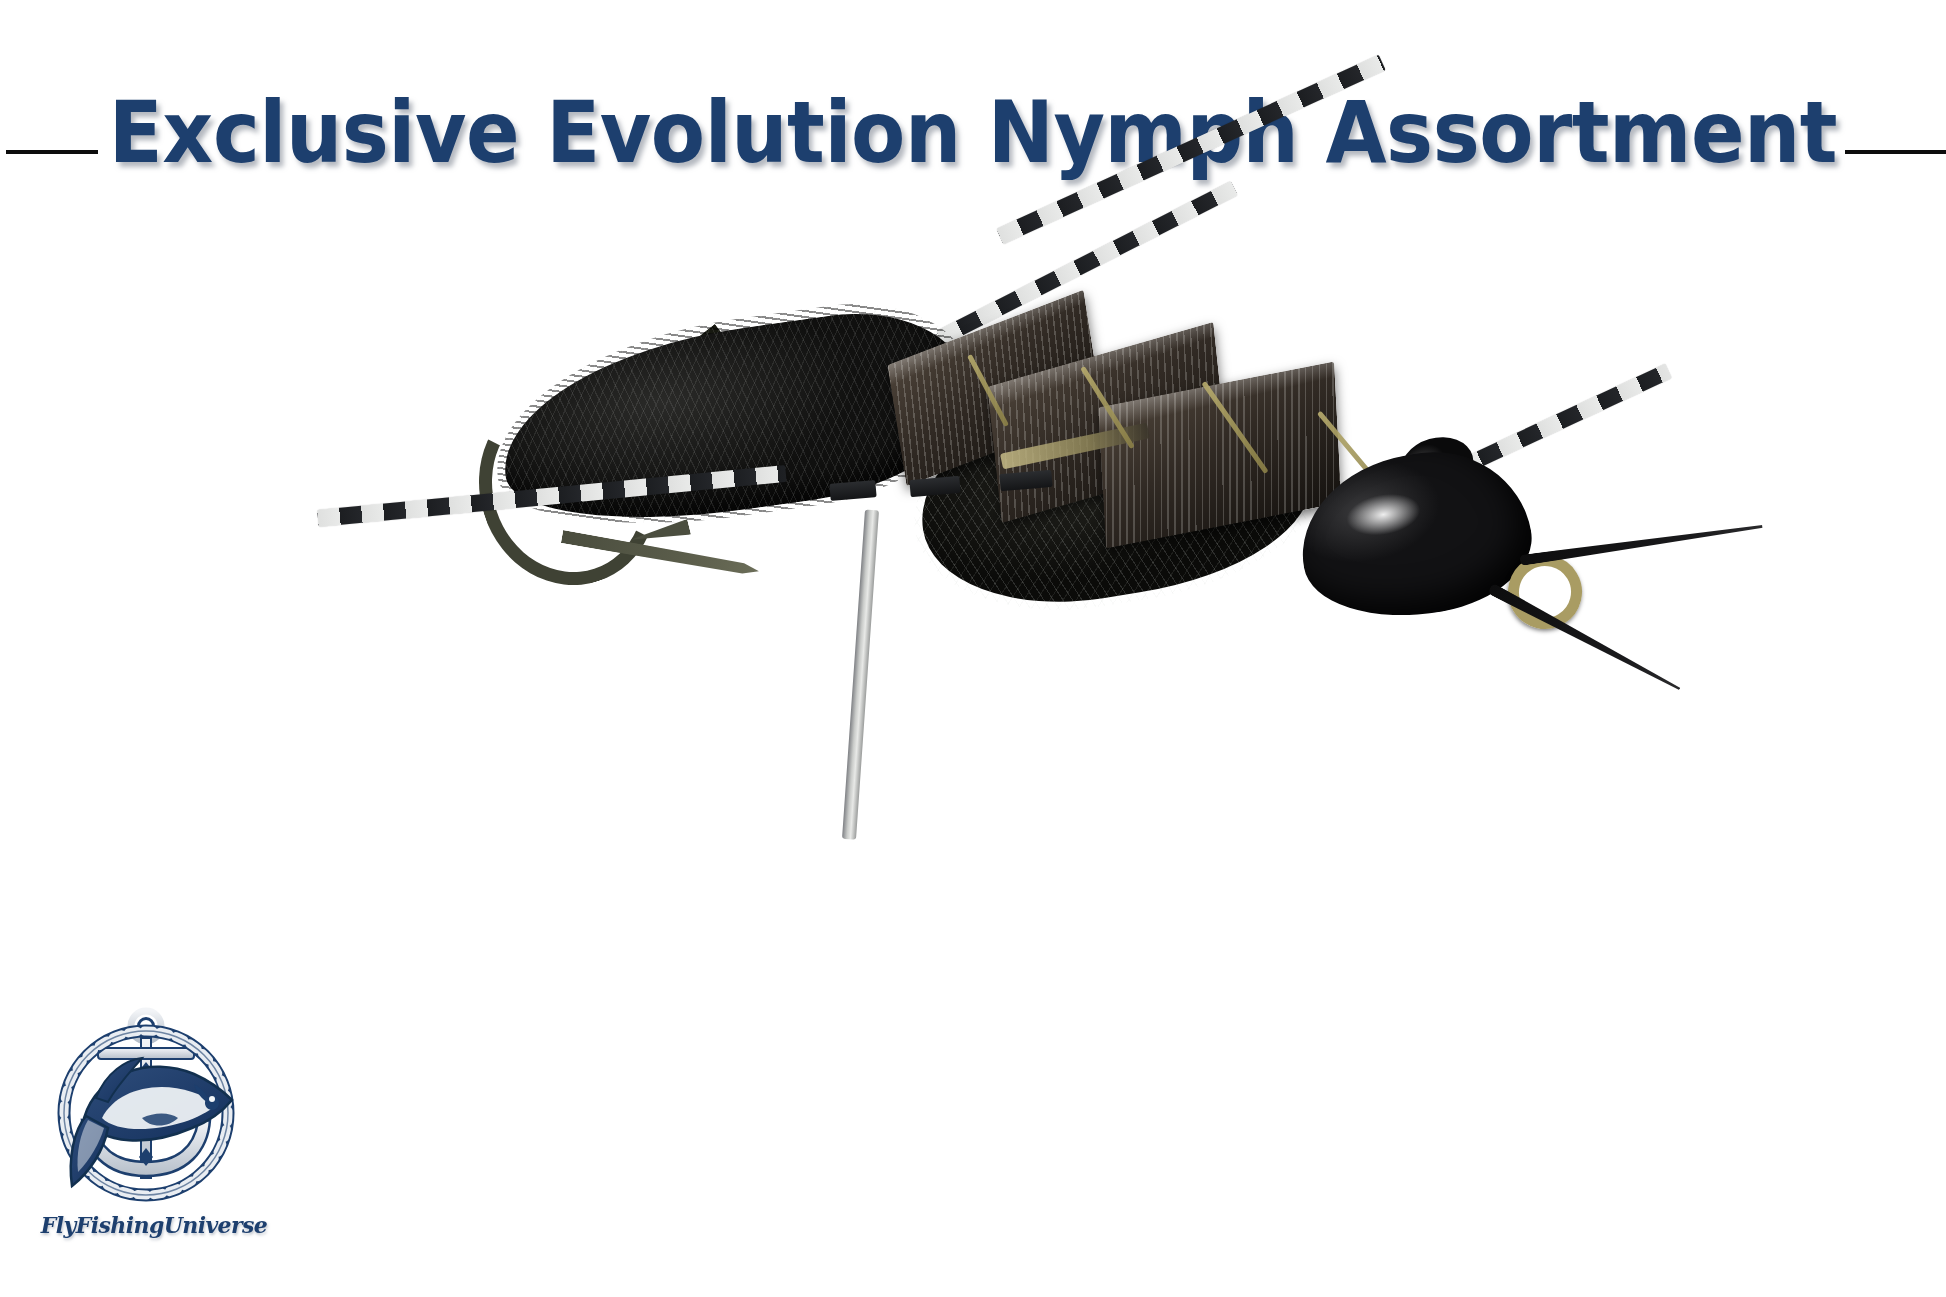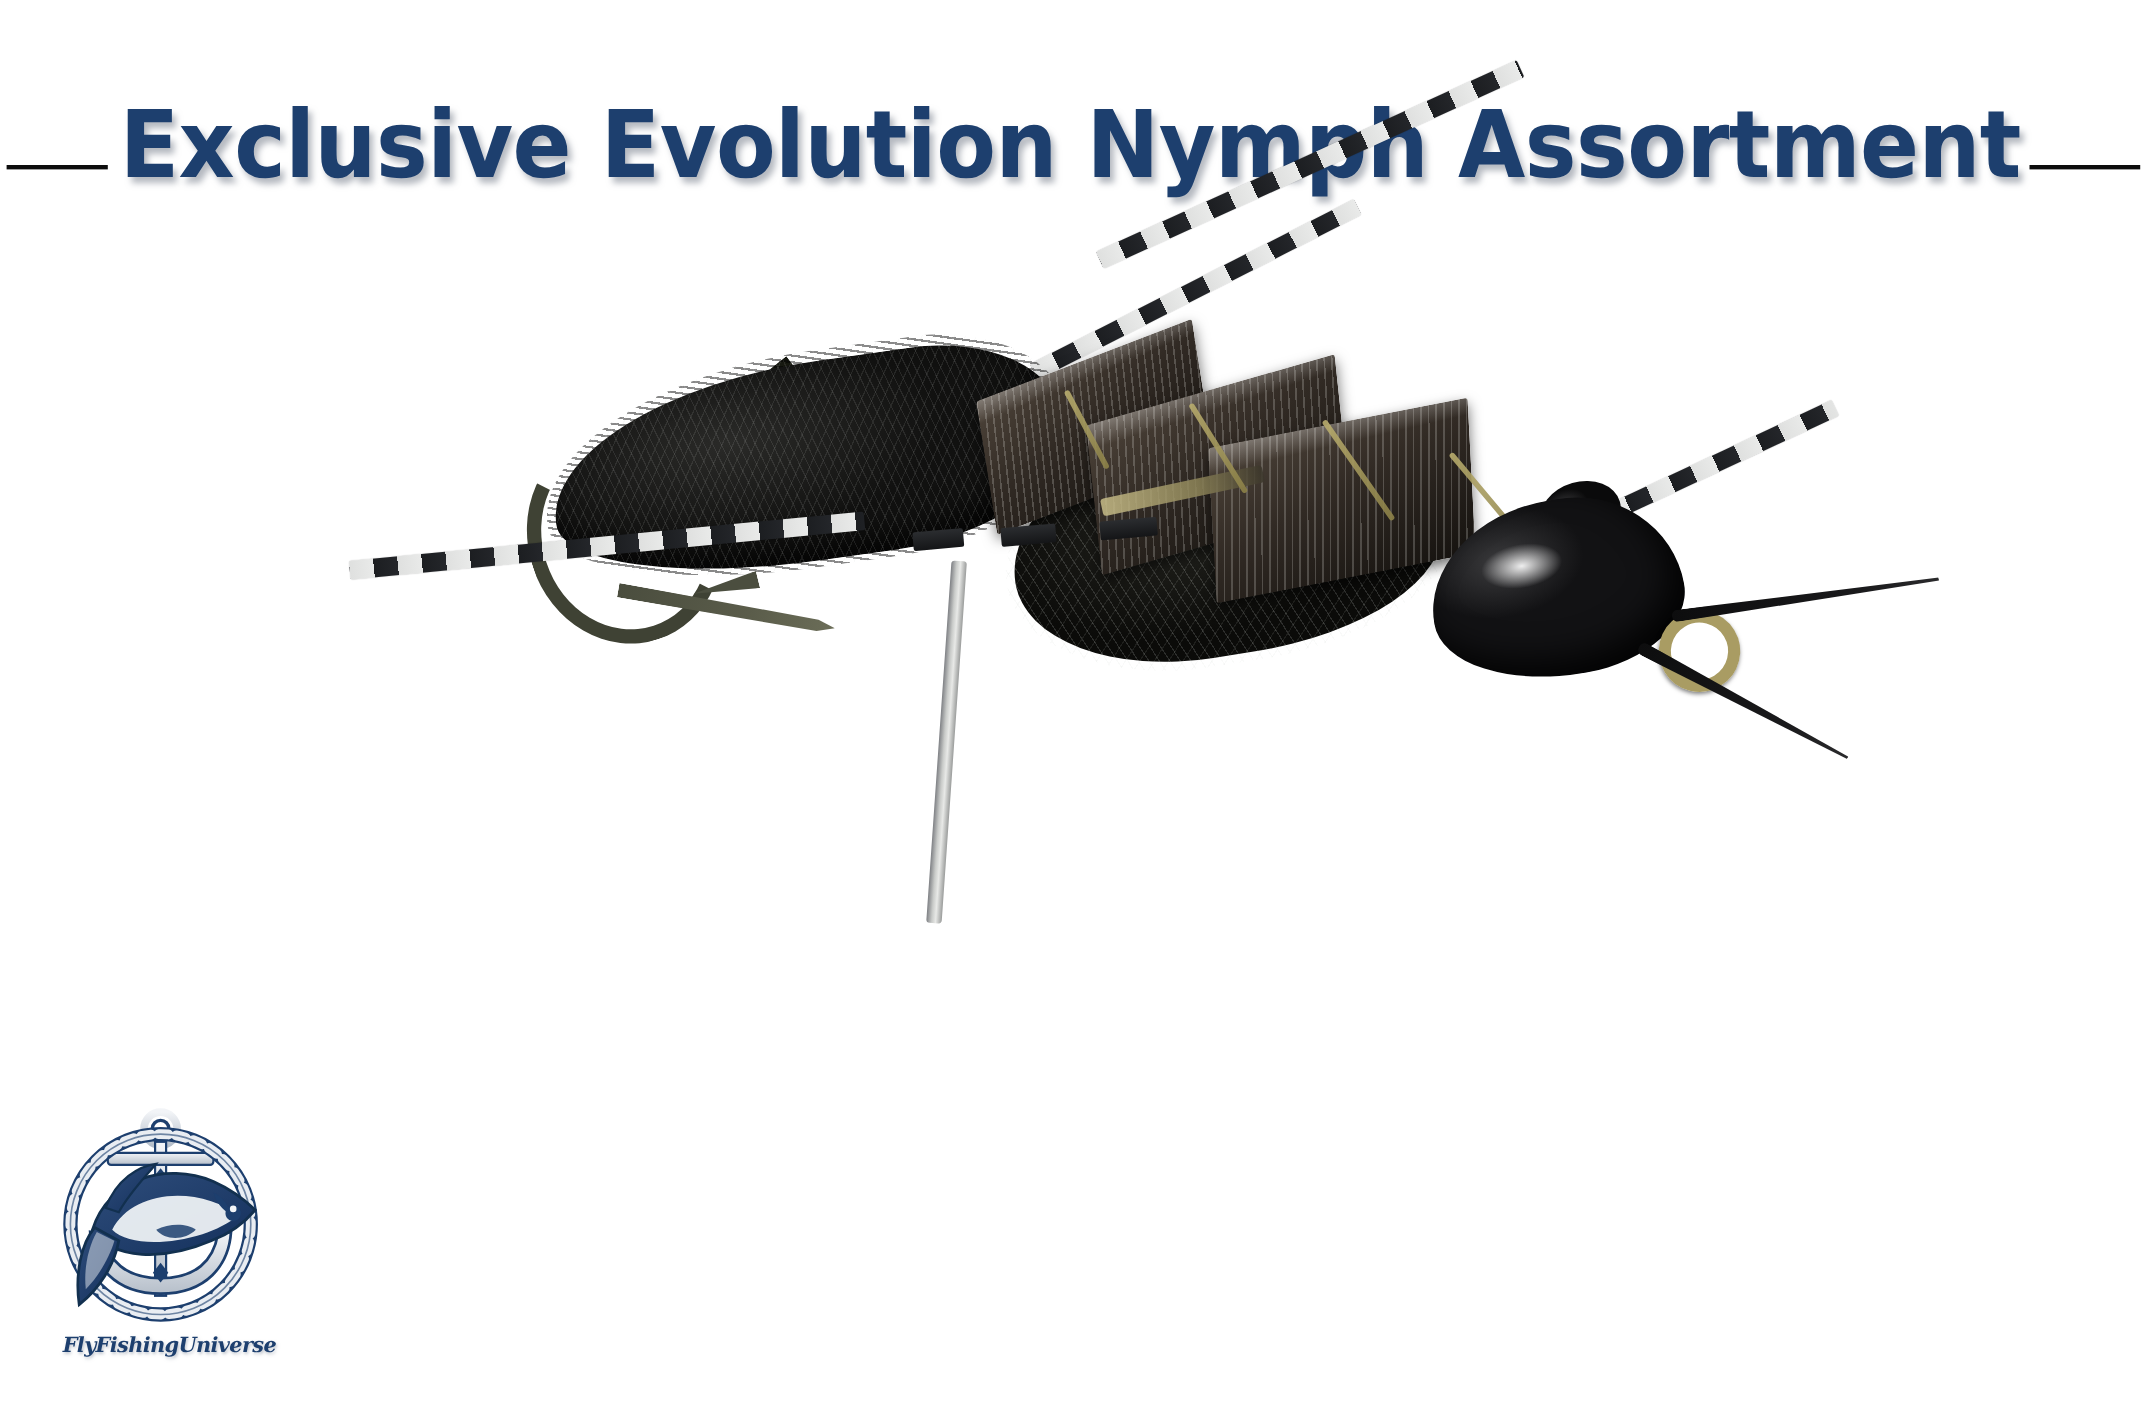--- a/index.html
+++ b/index.html
@@ -209,21 +209,21 @@
     clip-path:polygon(0 0,100% 38%,100% 62%,0 100%);}
   .ant-dn{left:1190px;top:372px;width:215px;height:12px;transform:rotate(28deg);transform-origin:0 50%;
     clip-path:polygon(0 0,100% 40%,100% 60%,0 100%);}
 
   
   .logo{position:absolute;left:24px;top:1000px;width:260px;height:290px;}
   .logo-mark{position:absolute;left:22px;top:0;width:200px;height:215px;}
   .logo-text{
     position:absolute;left:0;top:212px;width:260px;text-align:center;
     font-family:"DejaVu Serif", serif;
-    font-style:italic;font-weight:bold;font-size:19px;
+    font-style:italic;font-weight:bold;font-size:22px;
     color:#1d3f6e;letter-spacing:-0.6px;
     text-shadow:1px 2px 3px rgba(130,140,155,.5);
     white-space:nowrap;
   }
 </style>
 </head>
 <body>
 
 <div class="page">
 

